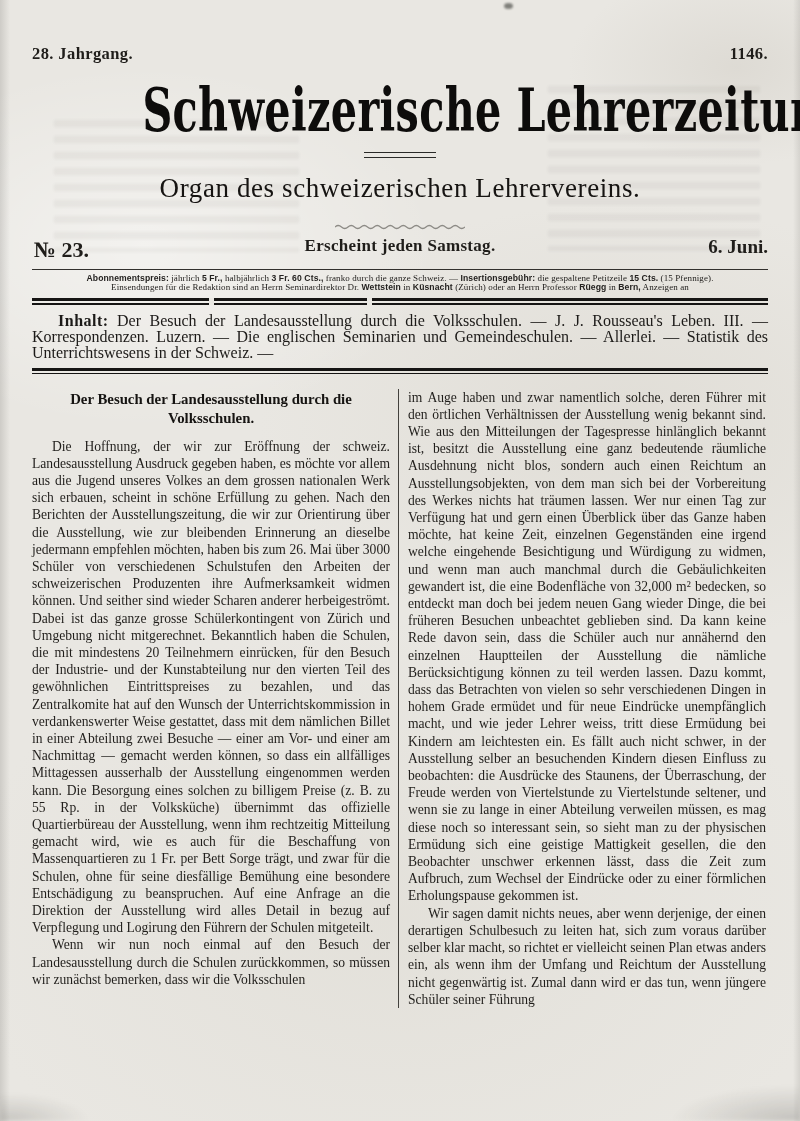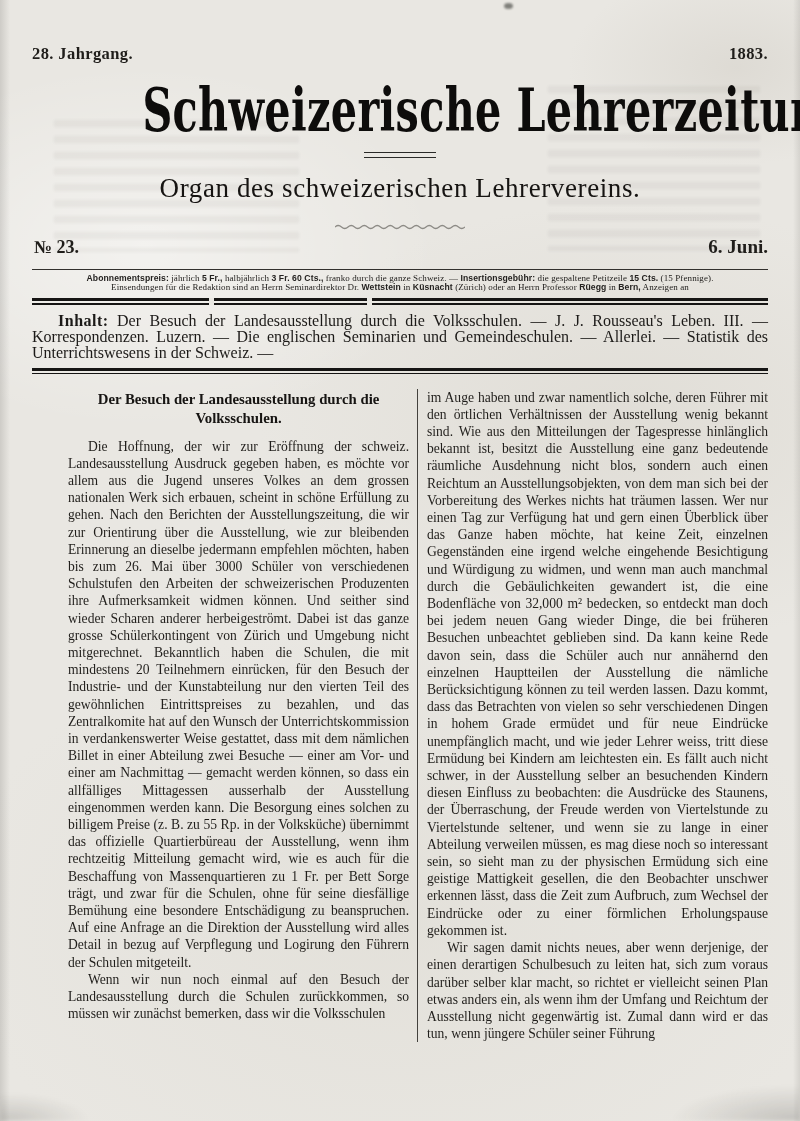--- a/index.html
+++ b/index.html
@@ -54,21 +54,21 @@
     transform:scaleX(0.70); transform-origin:center;
     letter-spacing:0.5px;
   }
   .title-rule { width:72px; height:6px; margin:7px auto 0; box-sizing:border-box;
     border-top:1.6px solid #2a2a28; border-bottom:1.2px solid #2a2a28; }
   .subtitle { margin:15px 0 12px; text-align:center;
     font-size:27px; font-weight:normal; letter-spacing:.6px; color:#161412; }
   .wave-wrap { text-align:center; margin-top:13px; height:8px; }
 
   .issue-row { position:relative; margin-top:11px; height:26px; }
-  .issue-no  { position:absolute; left:2px; top:1px; font-weight:bold; font-size:18px; }
+  .issue-no  { position:absolute; left:2px; top:1px; font-weight:bold; font-size:22px; }
   .frequency { text-align:center; font-weight:bold; font-size:17px; letter-spacing:.3px; }
   .issue-date{ position:absolute; right:0; top:0; font-weight:bold; font-size:19px; }
 
   .rule-thin { border-top:1.3px solid #32302d; margin-top:7px; }
 
   .imprint { margin-top:4px; text-align:center;
     font-size:9px; line-height:9.3px; letter-spacing:.1px; color:#242220; }
   .imprint .seg-b { font-family:"Liberation Sans","DejaVu Sans",sans-serif;
     font-weight:700; font-size:8.6px; }
 
@@ -81,21 +81,21 @@
     text-align:justify; text-indent:26px; color:#1c1a18; }
   .toc .seg-b { font-weight:700; letter-spacing:.5px; }
 
   .rule-heavy-b { height:6px; margin-top:7px;
     background:linear-gradient(to bottom, #161514 0 3.4px, transparent 3.4px 4.6px, #161514 4.6px 6px); }
 
   
   .columns { display:flex; margin-top:15px; }
   .col { width:358px; font-size:13.6px; line-height:17.2px;
     text-align:justify; color:#201e1b; }
-  .col-left  { padding-right:8px;margin-left:36px; }
+  .col-left  { padding-right:8px; }
   .col-right { padding-left:9px; }
   .column-divider { width:1px; background:#43413d; align-self:stretch; }
   .article-heading { margin:1px 0 10px; text-align:center;
     font-size:14.8px; line-height:19px; font-weight:bold; color:#161412; }
   .col p { margin:0; }
   .col p.indent { text-indent:20px; }
 </style>
 </head>
 <body>
 
@@ -106,37 +106,38 @@
   <div class="edge-left"></div>
   <div class="edge-right"></div>
   <div class="artifact-dot"></div>
   <div class="corner-bl"></div>
   <div class="corner-br"></div>
 
   <div class="content">
 
     <div class="topline">
       <span>28. Jahrgang.</span>
-      <span>1883.</span>
+      <span>1146.</span>
     </div>
 
     <h1 class="masthead-title">Schweizerische Lehrerzeitung.</h1>
 
     <div class="title-rule"></div>
 
     <h2 class="subtitle">Organ des schweizerischen Lehrervereins.</h2>
 
     <div class="wave-wrap">
       <svg width="130" height="8" viewBox="0 0 130 8">
         <path d="M0 4 Q3.25 1 6.5 4 T13 4 T19.5 4 T26 4 T32.5 4 T39 4 T45.5 4 T52 4 T58.5 4 T65 4 T71.5 4 T78 4 T84.5 4 T91 4 T97.5 4 T104 4 T110.5 4 T117 4 T123.5 4 T130 4" fill="none" stroke="#8d8b86" stroke-width="1.2"></path>
       </svg>
     </div>
 
     <div class="issue-row">
       <span class="issue-no">№ 23.</span>
+      <div class="frequency">Erscheint jeden Samstag.</div>
       <span class="issue-date">6. Juni.</span>
     </div>
 
     <div class="rule-thin"></div>
 
     <div class="imprint">
       <div><span class="seg-b">Abonnementspreis:</span><span> jährlich </span><span class="seg-b">5 Fr.,</span><span> halbjährlich </span><span class="seg-b">3 Fr. 60 Cts.,</span><span> franko durch die ganze Schweiz. — </span><span class="seg-b">Insertionsgebühr:</span><span> die gespaltene Petitzeile </span><span class="seg-b">15 Cts.</span><span> (15 Pfennige).</span></div>
       <div><span>Einsendungen für die Redaktion sind an Herrn Seminardirektor Dr. </span><span class="seg-b">Wettstein</span><span> in </span><span class="seg-b">Küsnacht</span><span> (Zürich) oder an Herrn Professor </span><span class="seg-b">Rüegg</span><span> in </span><span class="seg-b">Bern,</span><span> Anzeigen an</span></div>
     </div>
 

